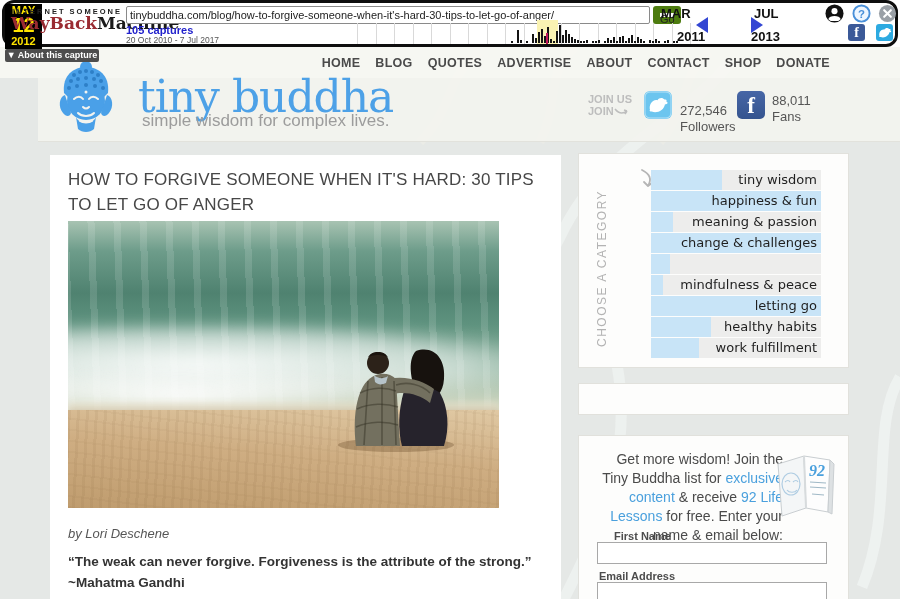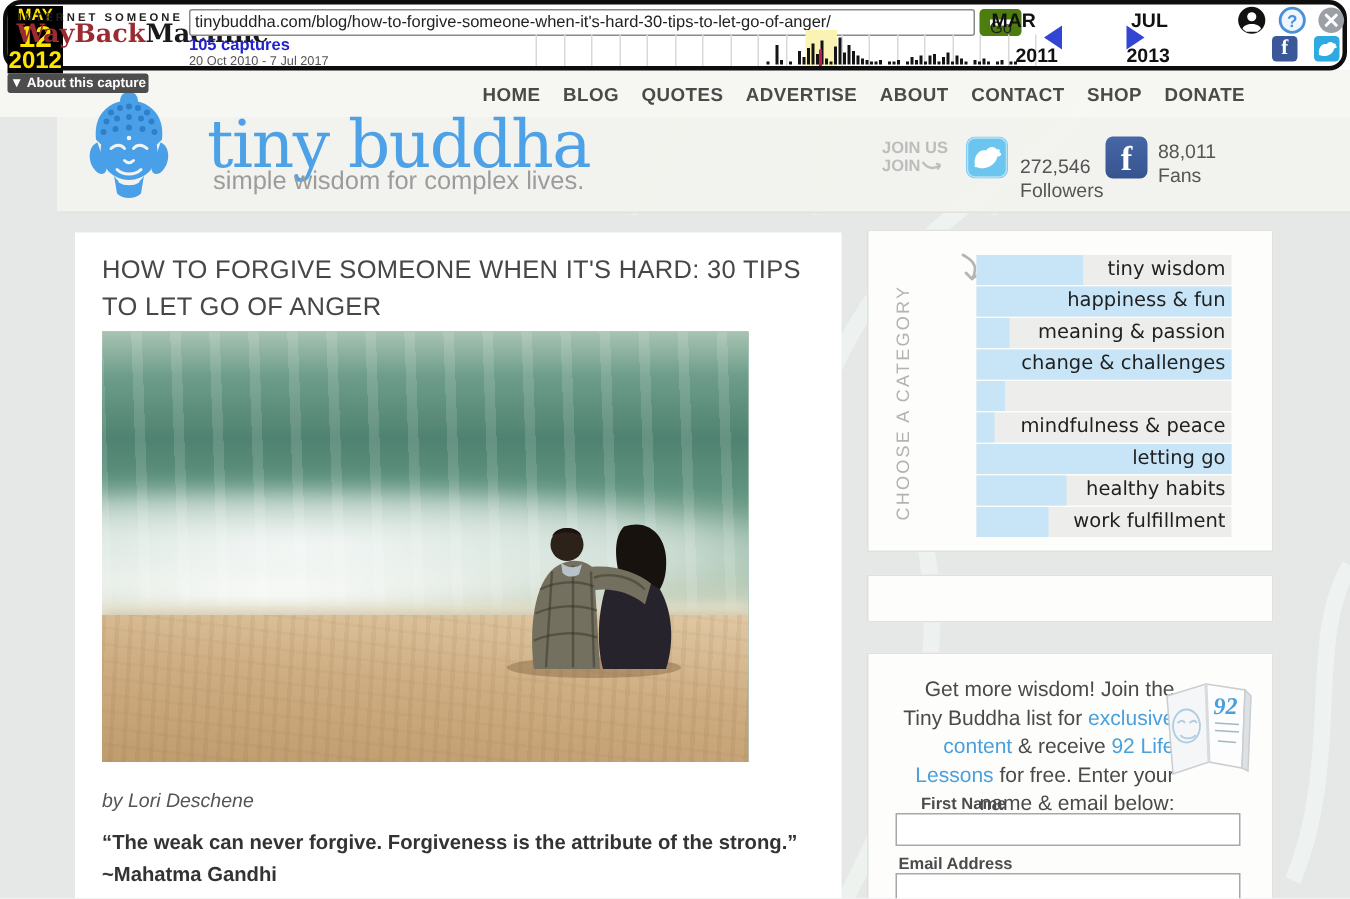--- a/index.html
+++ b/index.html
@@ -27,21 +27,21 @@
   #wb-spark{left:506px;top:20px;width:170px;height:21px;}
   .sbar{position:absolute;bottom:1px;width:2px;background:#141414;}
   #wb-marker{left:541px;top:30px;width:2px;height:11px;background:#c2185b;z-index:3;}
   .wb-month{top:3px;font-size:13px;font-weight:bold;color:#111;}
   #wb-mar{left:656px;} #wb-jul{left:749px;}
   .wb-year{top:26px;font-size:13px;font-weight:bold;color:#111;}
   #wb-y2011{left:672px;} #wb-y2013{left:746px;}
   #wb-maybox{left:707px;top:-2px;width:37px;height:45px;background:#000;text-align:center;z-index:2;}
   .wb-may{font-size:11px;font-weight:bold;color:#ffe400;line-height:12px;margin-top:1px;}
   .wb-day{font-size:20px;font-weight:bold;color:#ffe400;line-height:19px;}
-  .wb-cyear{font-size:16px;font-weight:bold;color:#ffe400;line-height:12px;}
+  .wb-cyear{font-size:11px;font-weight:bold;color:#ffe400;line-height:12px;}
   .wb-arrow{width:0;height:0;top:14px;cursor:pointer;}
   #wb-prev{left:691px;border-top:8px solid transparent;border-bottom:8px solid transparent;border-right:12px solid #3346d3;}
   #wb-next{left:746px;border-top:8px solid transparent;border-bottom:8px solid transparent;border-left:12px solid #3346d3;}
   .wb-circle{width:19px;height:19px;top:1px;}
   #wb-user{left:820px;} #wb-help{left:847px;} #wb-close{left:873px;}
   .wb-sq{width:17px;height:17px;top:21px;border-radius:3px;text-align:center;}
   #wb-fb2{left:843px;background:#3b5998;color:#fff;font-family:"Liberation Serif",serif;
           font-weight:bold;font-size:14px;line-height:17px;}
   #wb-tw2{left:871px;background:#2daae1;}
   #wb-about{left:799px;top:34px;width:94px;height:13px;background:#4d4d4d;border-radius:2px;

